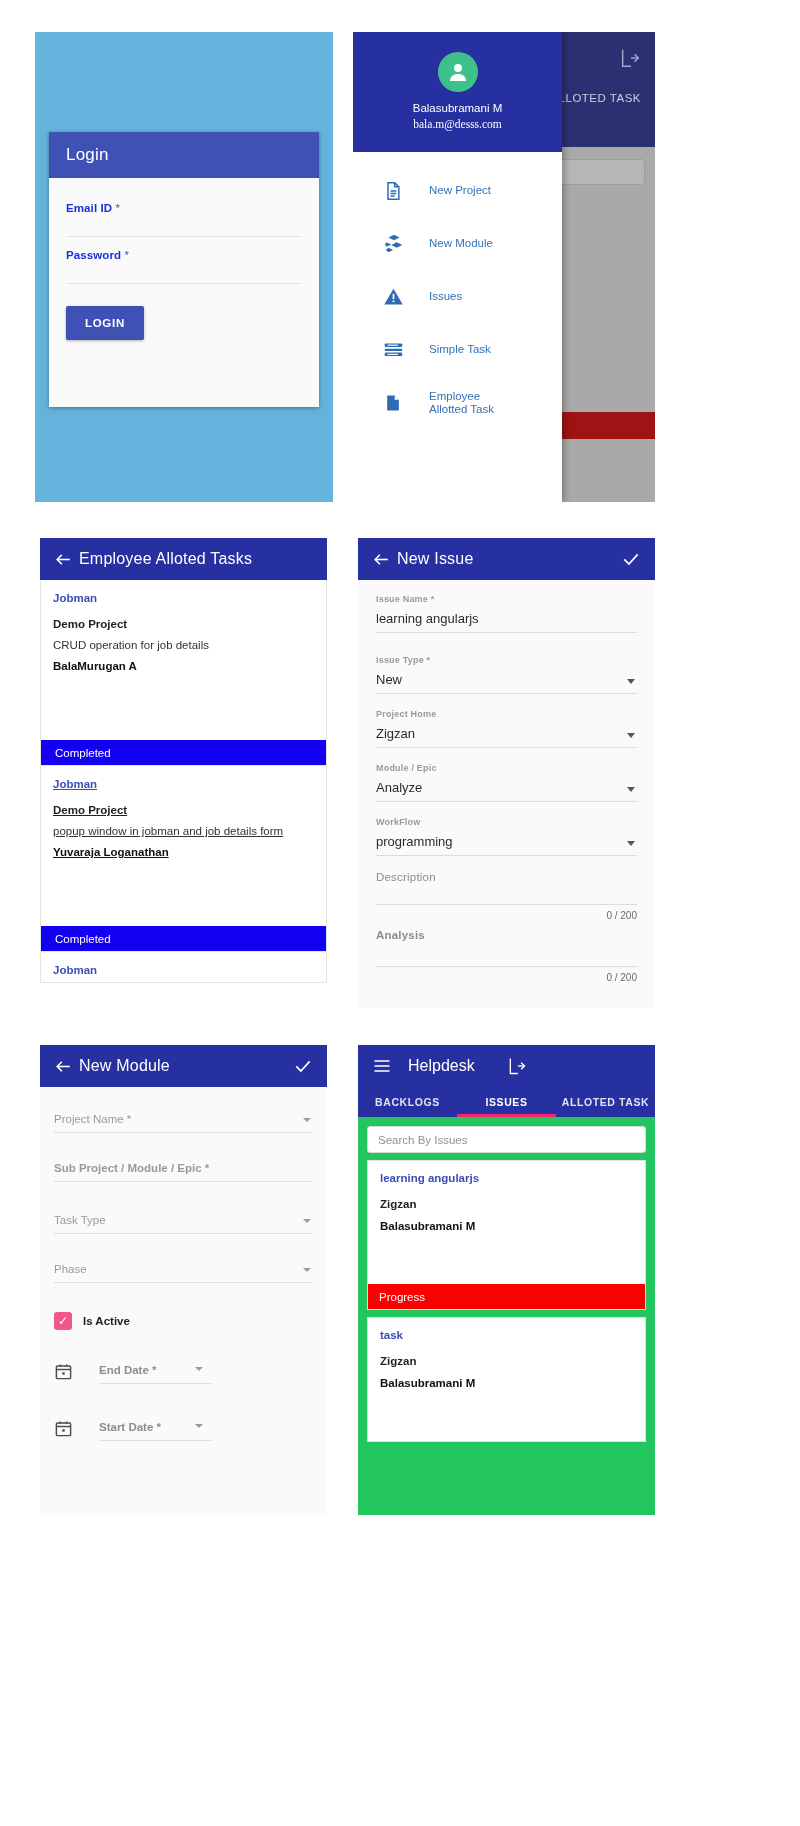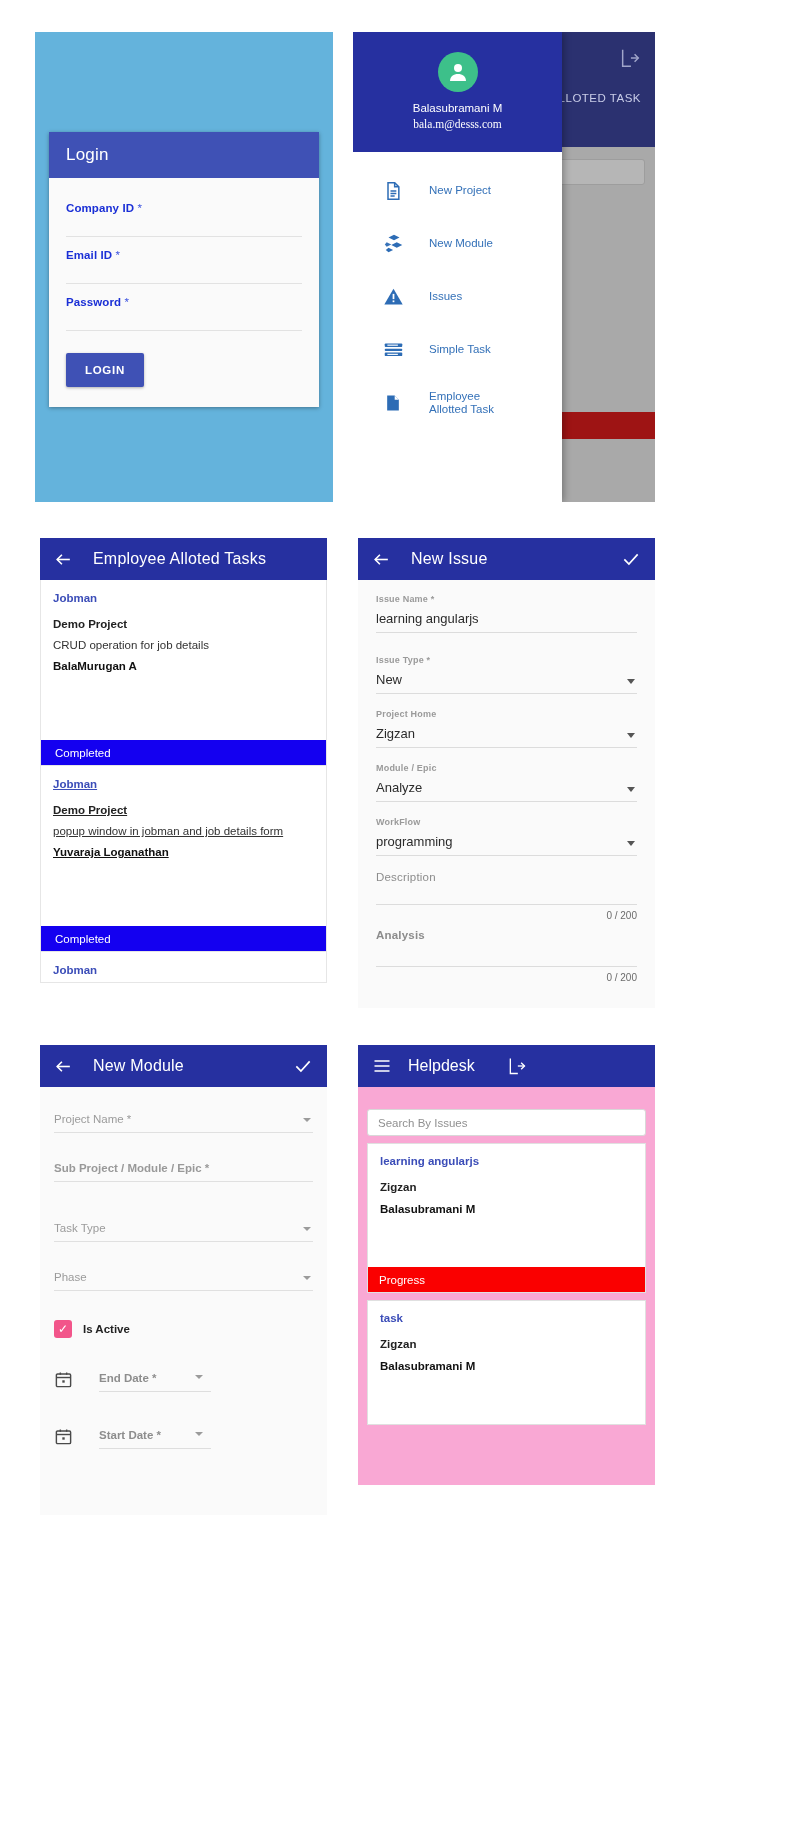--- a/index.html
+++ b/index.html
@@ -68,21 +68,21 @@
   .drawer-mail { font-size: 11.5px; line-height: 16px; font-family: Liberation Serif, serif; }
   .drawer-list { padding-top: 12px; }
   .drawer-item { display:flex; align-items:center; height: 53px; padding-left: 30px; cursor:pointer; }
   .drawer-item .dicon { width: 30px; display:flex; align-items:center; justify-content:flex-start; color:#2d6cb5;}
   .drawer-item .dlabel { font-size: 11.5px; color:#3471b8; margin-left: 16px; line-height:13px; }
   .drawer-item.two .dlabel { max-width: 92px; }
 
   
   .appbar {
     height: 42px; background:#2630a0; color:#fff;
-    display:flex; align-items:center; padding: 0 14px; gap: 20px;
+    display:flex; align-items:center; padding: 0 14px; gap: 6px;
   }
   .appbar .title { font-size: 16px; font-weight: 400; letter-spacing:.2px; }
   .appbar .spacer { flex: 1; }
 
   
   #p3 { left: 40px; top: 538px; width: 287px; height: 470px; background: #fff; }
   .task-card { background:#fff; border:1px solid #e6e6e6; border-top:none; }
   .task-inner { padding: 12px 12px 10px 12px; height: 160px; }
   .t-title { color:#3b4db8; font-size:11.5px; font-weight:700; margin-bottom: 14px; }
   .t-proj { color:#222; font-size:11.5px; font-weight:700; margin-bottom: 9px; }
@@ -135,21 +135,21 @@
   #p6 { left: 358px; top: 1045px; width: 297px; height: 470px; background:#fff; }
   .hd-appbar { background:#2630a0; color:#fff; }
   .hd-top { height: 42px; display:flex; align-items:center; padding: 0 14px; gap:16px; }
   .hd-tabs { display:flex; height: 30px; position:relative; }
   .hd-tab {
     flex:1; display:flex; align-items:center; justify-content:center;
     font-size: 10.5px; font-weight:600; letter-spacing:.6px; color:#dfe2f3; cursor:pointer;
   }
   .hd-tab.active { color:#ffffff; }
   .hd-underline { position:absolute; bottom:0; left:33.33%; width:33.33%; height:3px; background:#f5256b; }
-  .hd-body { background:#f9a8d4; padding: 22px 9px 0 9px; height: calc(100% - 72px); }
+  .hd-body { background:#22c55e; padding: 9px 9px 0 9px; height: calc(100% - 72px); }
   .hd-search {
     background:#fff; border:1px solid #d8d8d8; border-radius:3px; height: 27px;
     display:flex; align-items:center; padding: 0 10px; font-size: 11.5px; color:#909090;
   }
   .hd-card { background:#fff; border:1px solid #e0e0e0; margin-top: 7px; }
   .hd-card-inner { padding: 11px 12px 10px 12px; height: 123px; }
   .hd-t { color:#3b4db8; font-size:11.5px; font-weight:700; margin-bottom: 14px; }
   .hd-p { color:#222; font-size:11.5px; font-weight:700; margin-bottom: 10px; }
   .hd-o { color:#111; font-size:11.5px; font-weight:700; }
   .hd-status { height: 25px; background:#fa0000; color:#fff; font-size:11.5px; display:flex; align-items:center; padding-left: 11px; }
@@ -159,27 +159,20 @@
 
 <div class="page">
 
   <div class="panel" id="p1">
     <div class="login-card">
       <div class="login-head">
         <span>Login</span>
       </div>
       <div class="login-body">
 
-        <div class="fld">
-          <div class="fld-label">
-            <span>Company ID</span>
-            <span class="star">*</span>
-          </div>
-          <div class="fld-line"></div>
-        </div>
 
         <div class="fld">
           <div class="fld-label">
             <span>Email ID</span>
             <span class="star">*</span>
           </div>
           <div class="fld-line"></div>
         </div>
 
         <div class="fld">
@@ -409,21 +402,21 @@
         <div class="mod-label">Project Name *</div>
         <div class="mod-line"></div>
         <span class="mod-caret"></span>
       </div>
 
       <div class="mod-field">
         <div class="mod-label b">Sub Project / Module / Epic *</div>
         <div class="mod-line"></div>
       </div>
 
-      <div class="mod-field" style="margin-top:40px">
+      <div class="mod-field" style="margin-top:32px">
         <div class="mod-label">Task Type</div>
         <div class="mod-line"></div>
         <span class="mod-caret"></span>
       </div>
 
       <div class="mod-field">
         <div class="mod-label">Phase</div>
         <div class="mod-line"></div>
         <span class="mod-caret"></span>
       </div>
@@ -475,20 +468,26 @@
           <path d="M3 6h18M3 12h18M3 18h18"></path>
         </svg>
         <span class="title">Helpdesk</span>
         <span class="spacer"></span>
         <svg width="20" height="20" viewBox="0 0 24 24" fill="none" stroke="#fff" stroke-width="1.6">
           <path d="M4 3v18h9"></path>
             <path d="M13 12h8"></path>
             <path d="M17 8l4 4-4 4"></path>
         </svg>
       </div>
+      <div class="hd-tabs">
+        <div class="hd-tab">BACKLOGS</div>
+        <div class="hd-tab active">ISSUES</div>
+        <div class="hd-tab">ALLOTED TASK</div>
+        <div class="hd-underline"></div>
+      </div>
     </div>
 
     <div class="hd-body">
       <div class="hd-search">
         <span>Search By Issues</span>
       </div>
 
       <div class="hd-card">
         <div class="hd-card-inner">
           <div class="hd-t">learning angularjs</div>

